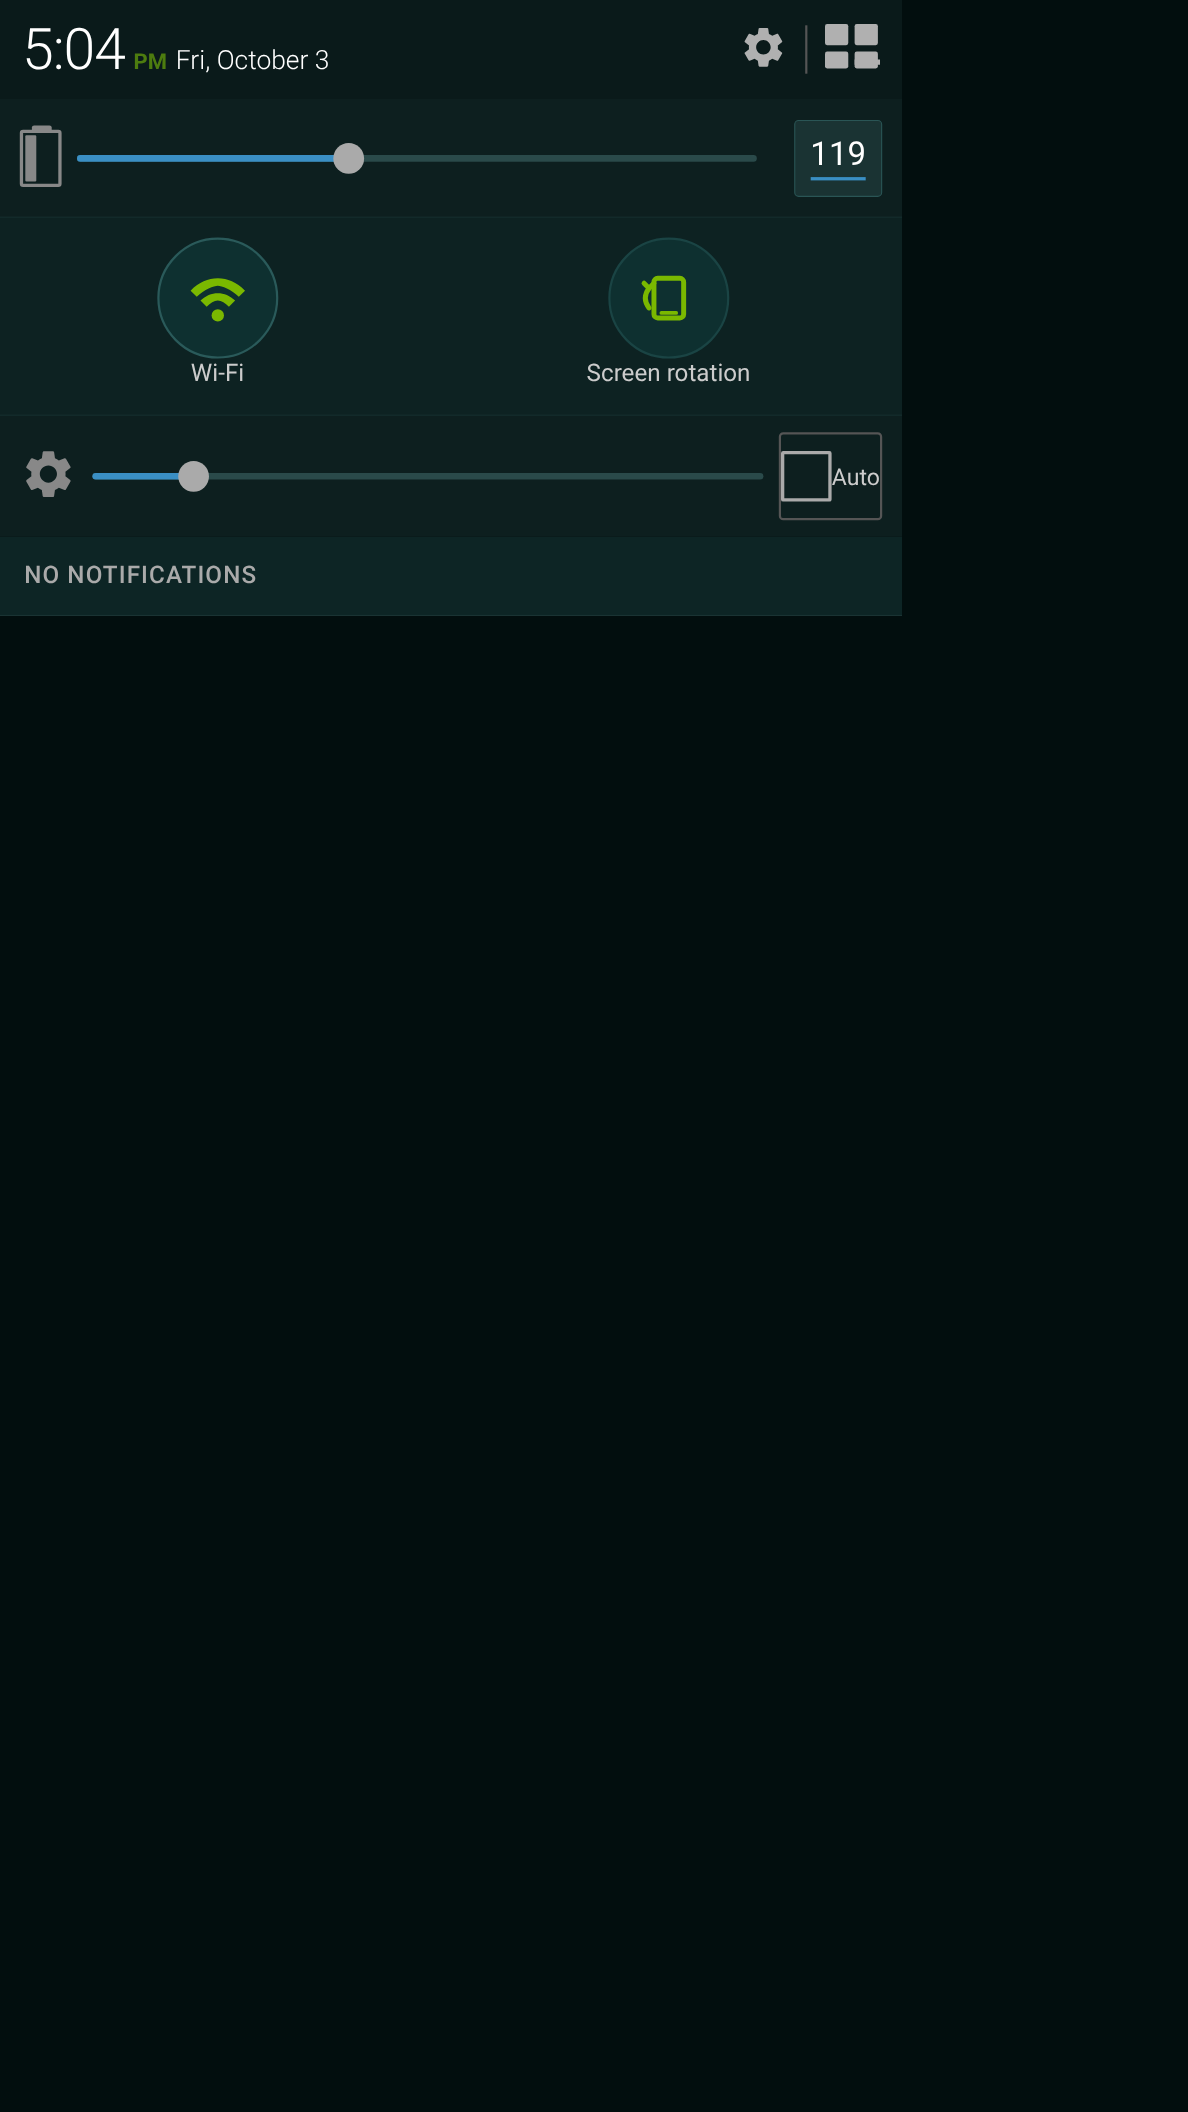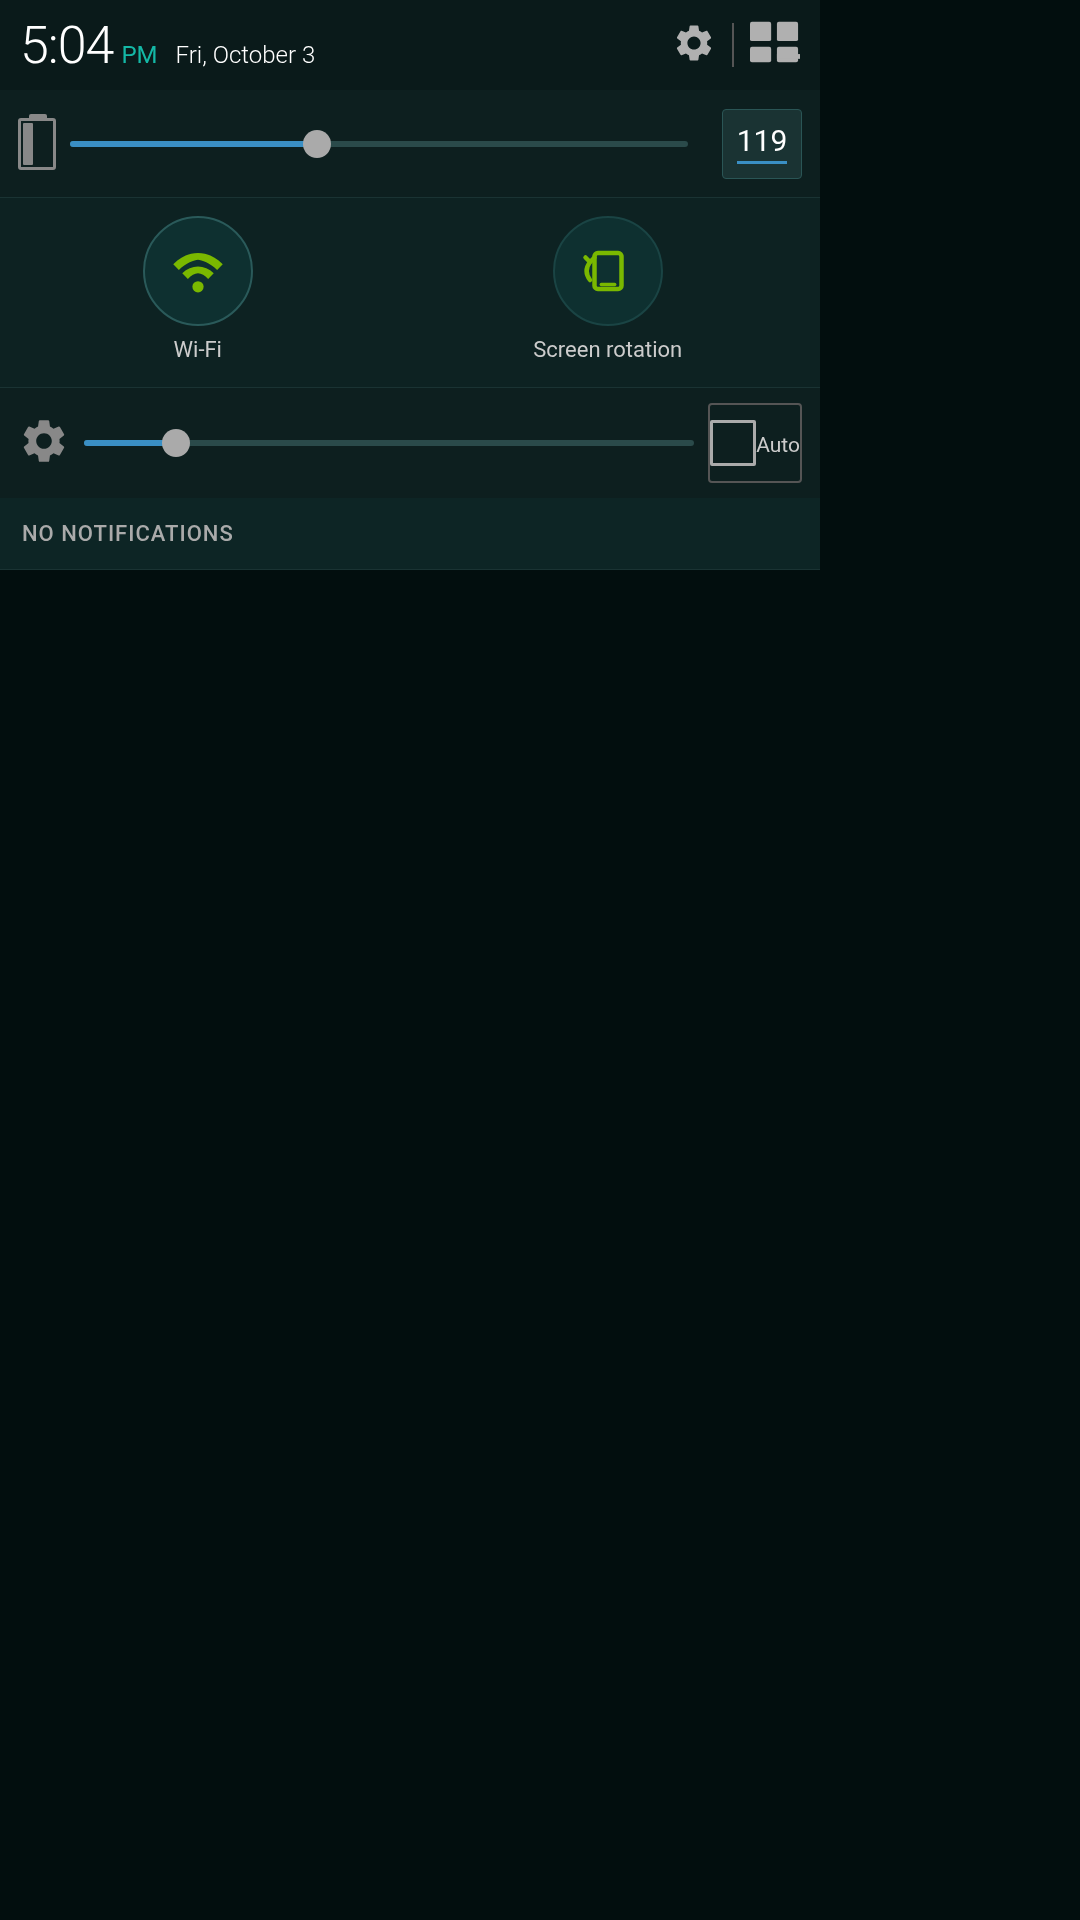--- a/index.html
+++ b/index.html
@@ -29,30 +29,29 @@
     }
 
     .status-time {
       font-size: 52px;
       font-weight: 300;
       color: #ffffff;
       letter-spacing: -1px;
     }
 
     .status-ampm {
-      font-size: 24px;
-      color: #14b8a6;
-      font-weight: 400;
+      font-size: 20px;
+      color: #4d7c0f;
+      font-weight: 700;
     }
 
     .status-date {
       font-size: 24px;
       color: #ffffff;
       font-weight: 300;
-      margin-left: 10px;
     }
 
     .status-right {
       display: flex;
       align-items: center;
       gap: 16px;
     }
 
     .gear-icon svg {
       width: 44px;
@@ -176,21 +175,20 @@
     .toggles-row {
       display: flex;
       justify-content: space-around;
       align-items: flex-start;
     }
 
     .toggle-item {
       display: flex;
       flex-direction: column;
       align-items: center;
-      gap: 10px;
       cursor: pointer;
       min-width: 120px;
     }
 
     .toggle-circle {
       width: 110px;
       height: 110px;
       border-radius: 50%;
       background: #0e3030;
       display: flex;

